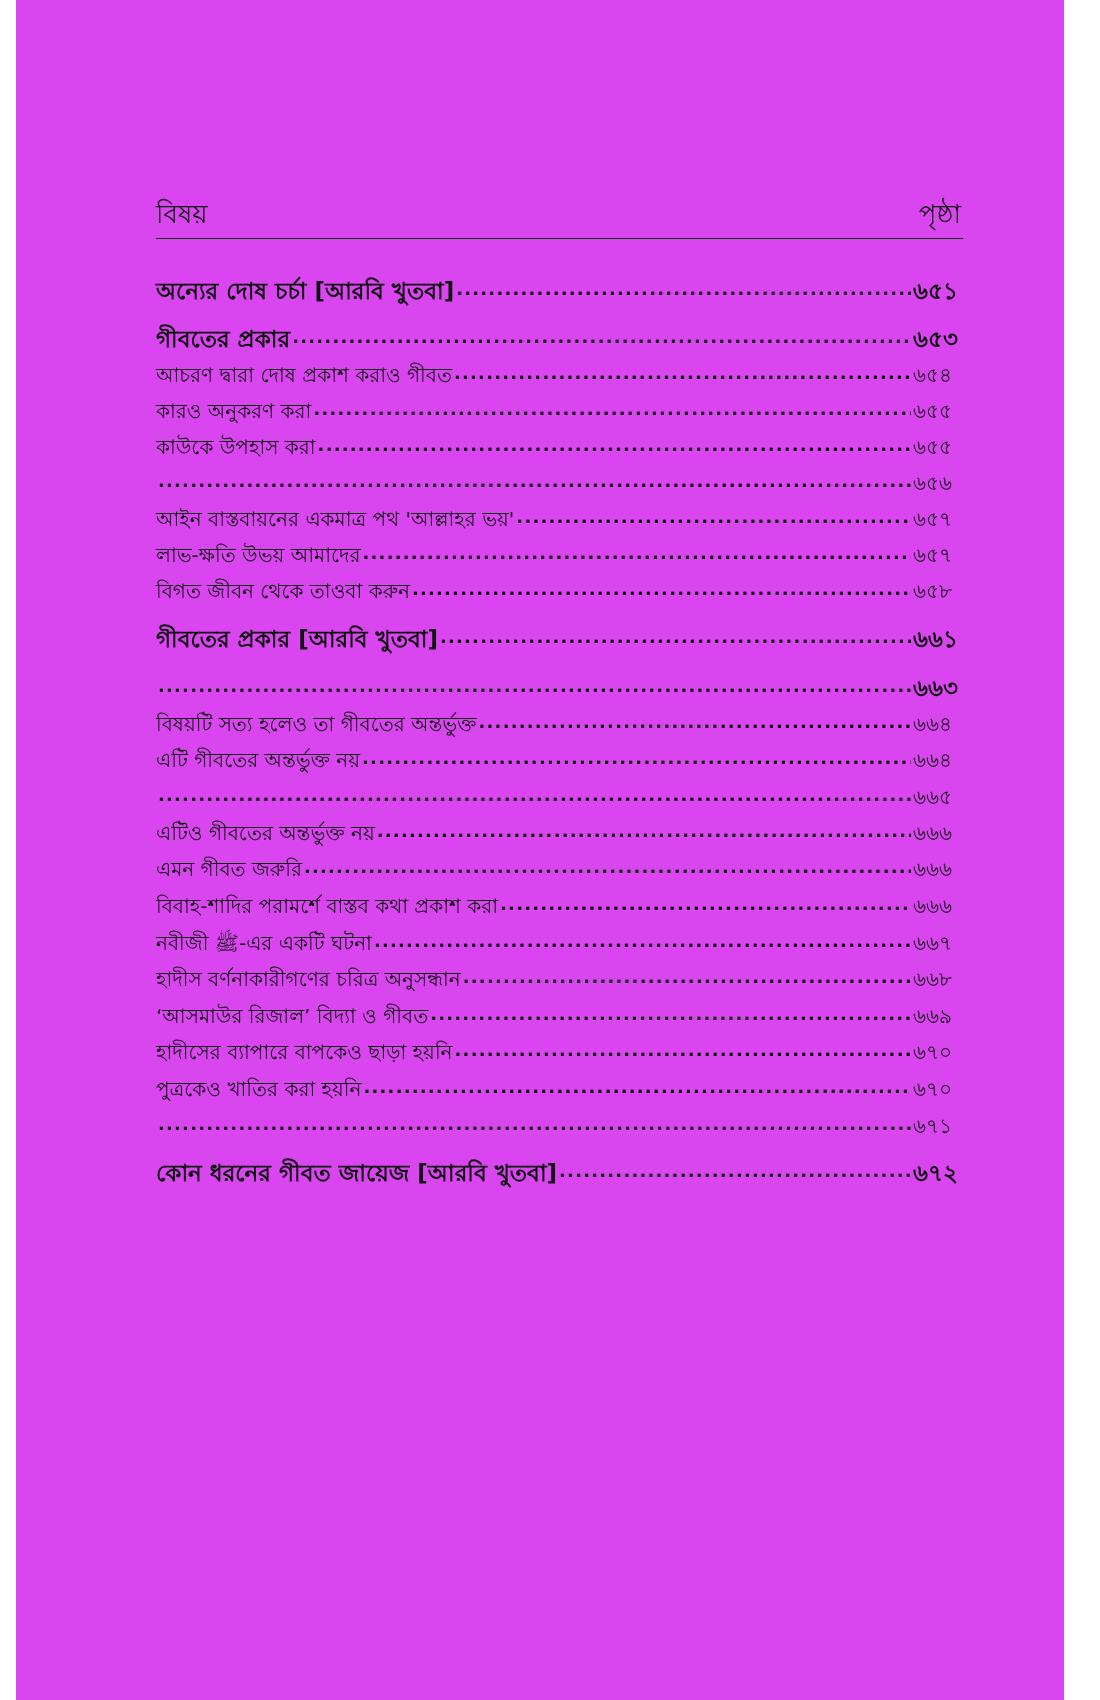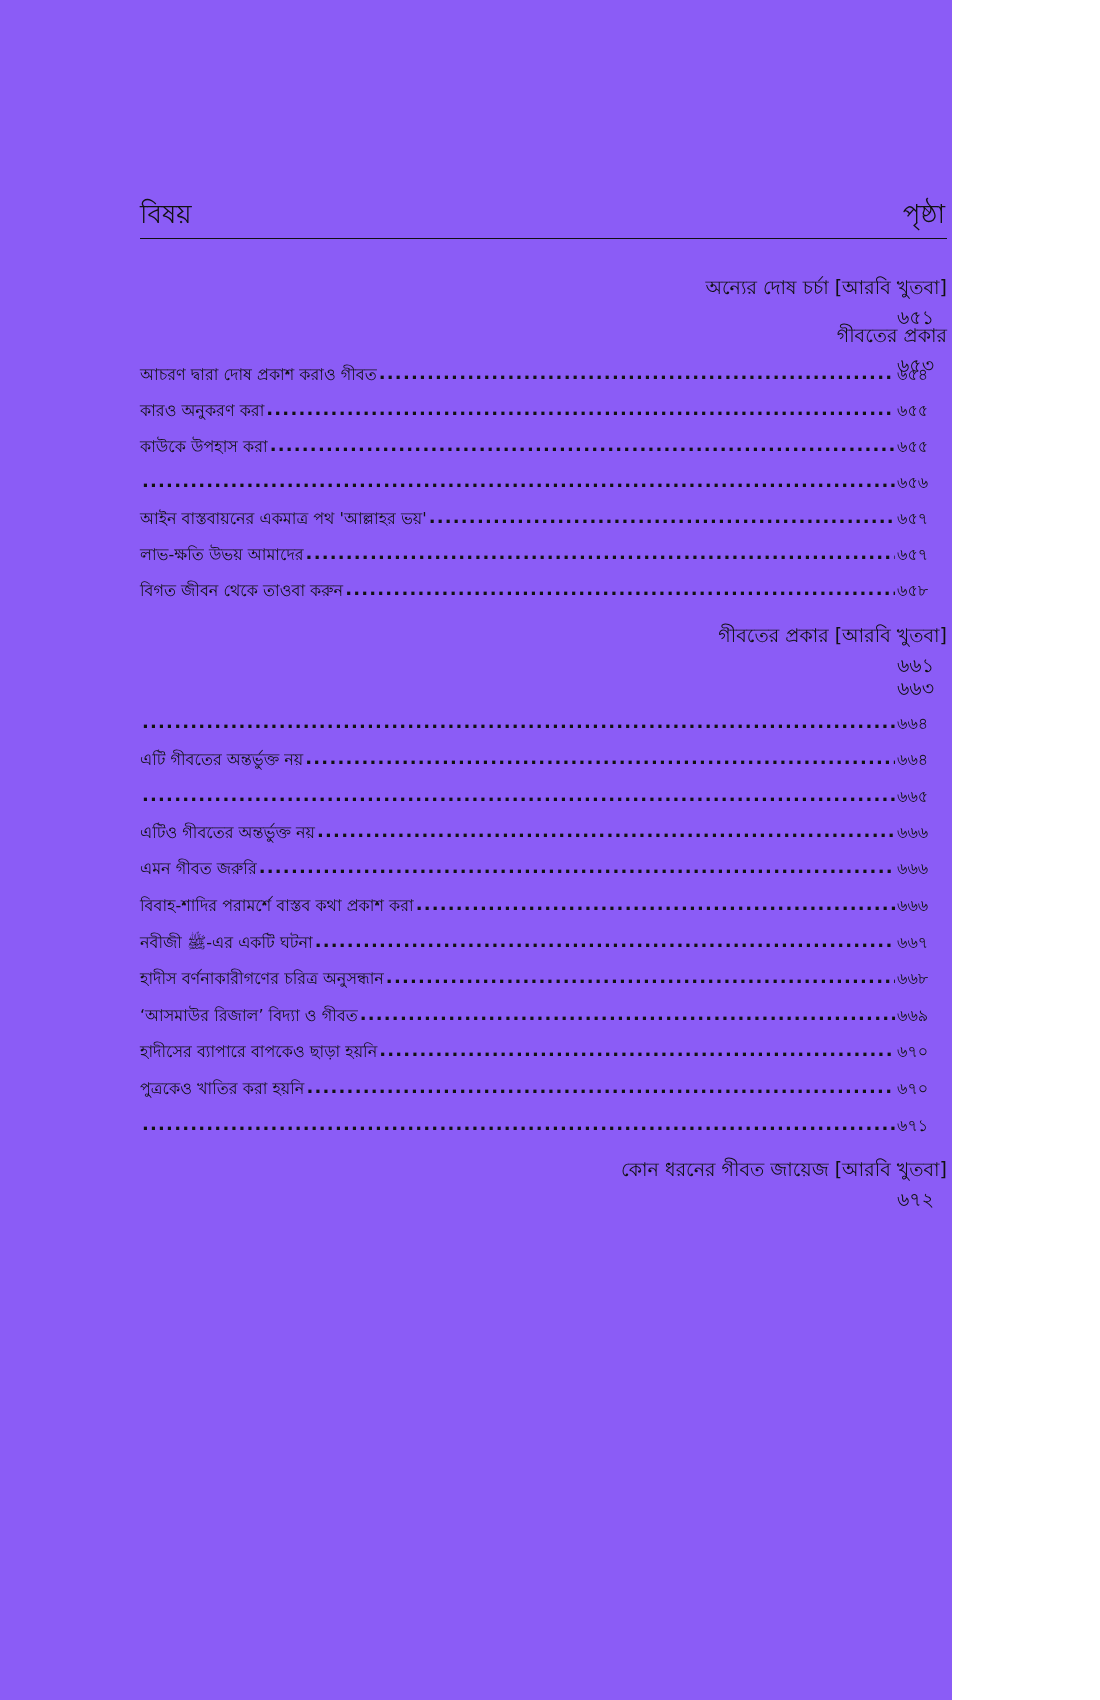--- a/index.html
+++ b/index.html
@@ -1,28 +1,28 @@
 <!DOCTYPE html>
 <html><head>
 <meta charset="utf-8">
 <style>
   html, body { margin: 0; padding: 0; background: #ffffff; }
   body { width: 1100px; height: 1700px; position: relative; overflow: hidden;
          font-family: "DejaVu Sans", sans-serif; color: #111; }
-  .page { position: absolute; left: 0; top: 0; width: 952px; height: 1700px; background: #8b5cf6; }
+  .page { position: absolute; left: 16px; top: 0; width: 1048px; height: 1700px; background: #d946ef; }
   .hdr { position: absolute; left: 140px; width: 805px; top: 192px; height: 40px;
          display: flex; justify-content: space-between; align-items: flex-end;
          font-size: 26px; line-height: 36px; }
   .rule { position: absolute; left: 140px; width: 807px; top: 238px; height: 0;
           border-top: 1.5px solid #111; }
   .toc { position: absolute; left: 140px; width: 807px; top: 0; }
   .row { position: absolute; left: 0; width: 807px; height: 34px;
-         display: flex; align-items: flex-end; font-size: 16px; line-height: 30px;
+         display: flex; align-items: flex-end; font-size: 20px; line-height: 30px;
          white-space: nowrap; }
-  .row.bold { font-weight: normal; font-size: 19px; flex-direction: column; }
+  .row.bold { font-weight: bold; font-size: 23px; }
   .row .title { flex: 0 0 auto; }
   .row .leader { flex: 1 1 auto; overflow: hidden; height: 30px; position: relative; margin: 0 2px; }
   .row .leader::before {
     content: "........................................................................................................................................................................................................";
     position: absolute; left: 0; bottom: 2px; letter-spacing: 1.2px; font-weight: bold; font-size: 18px;
   }
   .row .page-no { flex: 0 0 auto; text-align: left; min-width: 50px; }
 </style>
 </head>
 <body>
@@ -82,20 +82,21 @@
     <div class="row bold" style="top:620px">
         <span class="title">গীবতের প্রকার [আরবি খুতবা]</span>
         <span class="leader"></span>
         <span class="page-no">৬৬১</span>
       </div>
     <div class="row bold" style="top:669px">
         <span class="leader"></span>
         <span class="page-no">৬৬৩</span>
       </div>
     <div class="row" style="top:705px">
+        <span class="title">বিষয়টি সত্য হলেও তা গীবতের অন্তর্ভুক্ত</span>
         <span class="leader"></span>
         <span class="page-no">৬৬৪</span>
       </div>
     <div class="row" style="top:741px">
         <span class="title">এটি গীবতের অন্তর্ভুক্ত নয়</span>
         <span class="leader"></span>
         <span class="page-no">৬৬৪</span>
       </div>
     <div class="row" style="top:778px">
         <span class="leader"></span>

